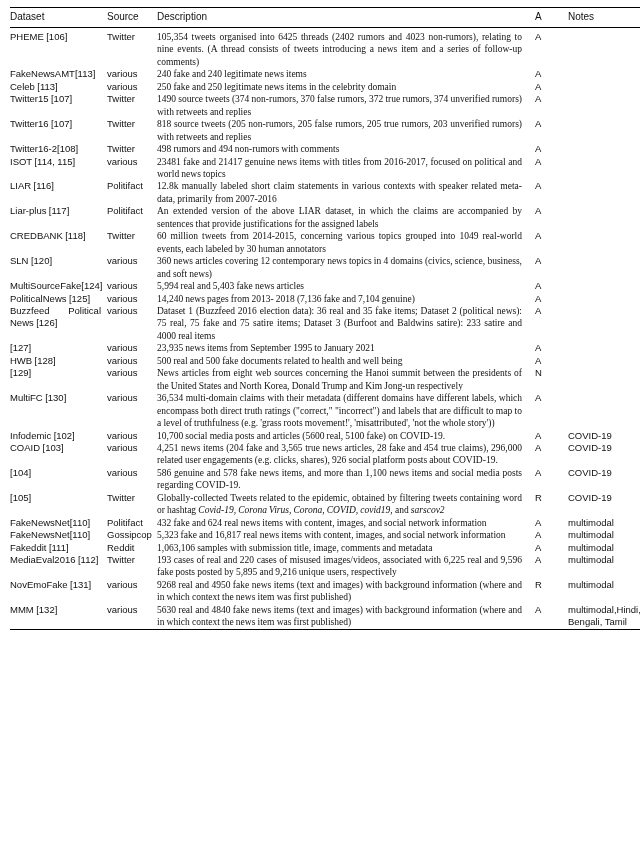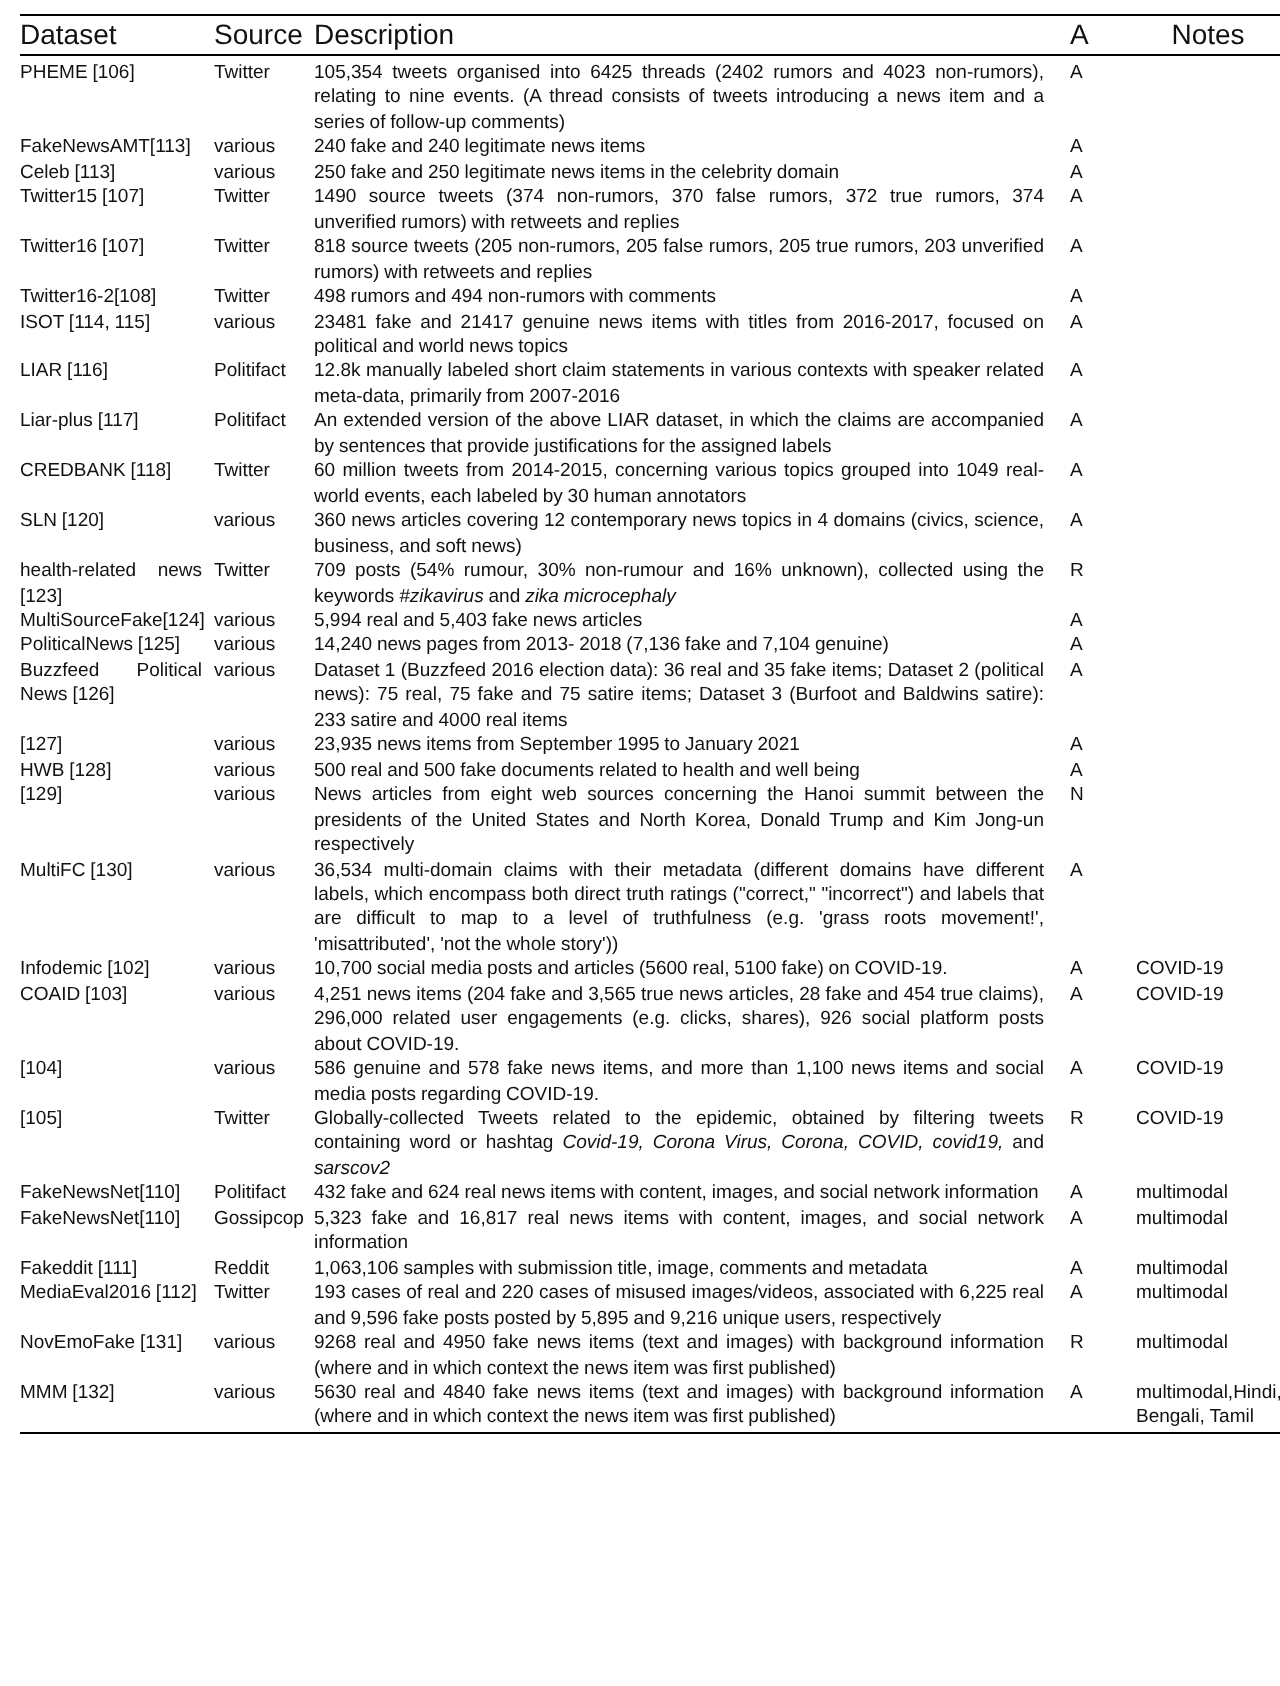--- a/index.html
+++ b/index.html
@@ -27,47 +27,48 @@
   col.c-dataset { width: 97px; }
   col.c-source  { width: 50px; }
   col.c-desc    { width: 372px; }
   col.c-a       { width: 37px; }
   col.c-notes   { width: 74px; }
 
   thead tr { border-bottom: 1px solid #000; }
   th {
     font-weight: normal;
     text-align: left;
-    font-size: 14px;
+    font-size: 10px;
     line-height: 12px;
     padding: 3px 0 4px 0;
     vertical-align: top;
     white-space: nowrap;
   }
   th.col-a { padding-left: 6px; }
-  th.col-notes { padding-left: 2px; text-align: center; }
+  th.col-notes { padding-left: 2px; }
 
   td {
     font-size: 9.5px;
     line-height: 12.45px;
     vertical-align: top;
     padding: 0;
   }
   tbody tr:first-child td { padding-top: 3px; }
   td.col-dataset {
     text-align: justify;
     padding-right: 6px;
     overflow: visible;
     word-spacing: -0.2px;
   }
   td.col-source { padding-right: 2px; }
   td.col-desc {
     text-align: justify;
     padding-right: 7px;
     word-spacing: -0.2px;
+    font-family: Liberation Serif, serif;
   }
   td.col-a { padding-left: 6px; }
   td.col-notes { padding-left: 2px; white-space: nowrap; overflow: visible; }
   td.col-notes .wrapnotes { white-space: normal; }
   i { font-style: italic; }
 </style>
 </head>
 <body>
 
 <div class="page">
@@ -160,27 +161,20 @@
           <td class="col-notes"></td>
         </tr>
         <tr>
           <td class="col-dataset">SLN [120]</td>
           <td class="col-source">various</td>
           <td class="col-desc">360 news articles covering 12 contemporary news topics in 4 domains (civics, science, business, and soft news)</td>
           <td class="col-a">A</td>
           <td class="col-notes"></td>
         </tr>
         <tr>
-          <td class="col-dataset">health-related news [123]</td>
-          <td class="col-source">Twitter</td>
-          <td class="col-desc">709 posts (54% rumour, 30% non-rumour and 16% unknown), collected using the keywords <i>#zikavirus</i> and <i>zika microcephaly</i></td>
-          <td class="col-a">R</td>
-          <td class="col-notes"></td>
-        </tr>
-        <tr>
           <td class="col-dataset">MultiSourceFake[124]</td>
           <td class="col-source">various</td>
           <td class="col-desc">5,994 real and 5,403 fake news articles</td>
           <td class="col-a">A</td>
           <td class="col-notes"></td>
         </tr>
         <tr>
           <td class="col-dataset">PoliticalNews [125]</td>
           <td class="col-source">various</td>
           <td class="col-desc">14,240 news pages from 2013- 2018 (7,136 fake and 7,104 genuine)</td>

